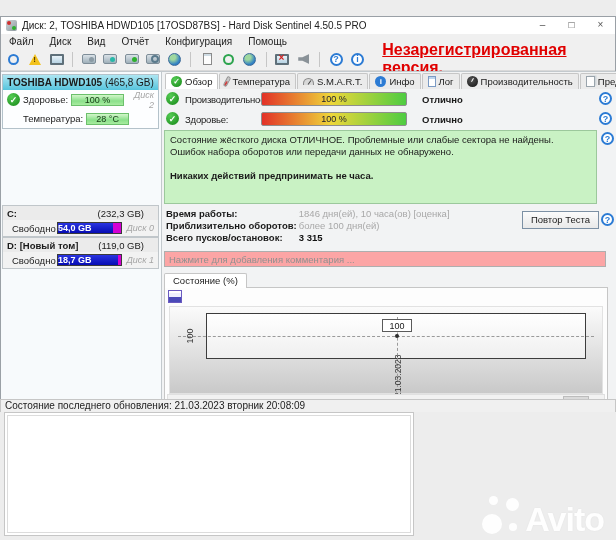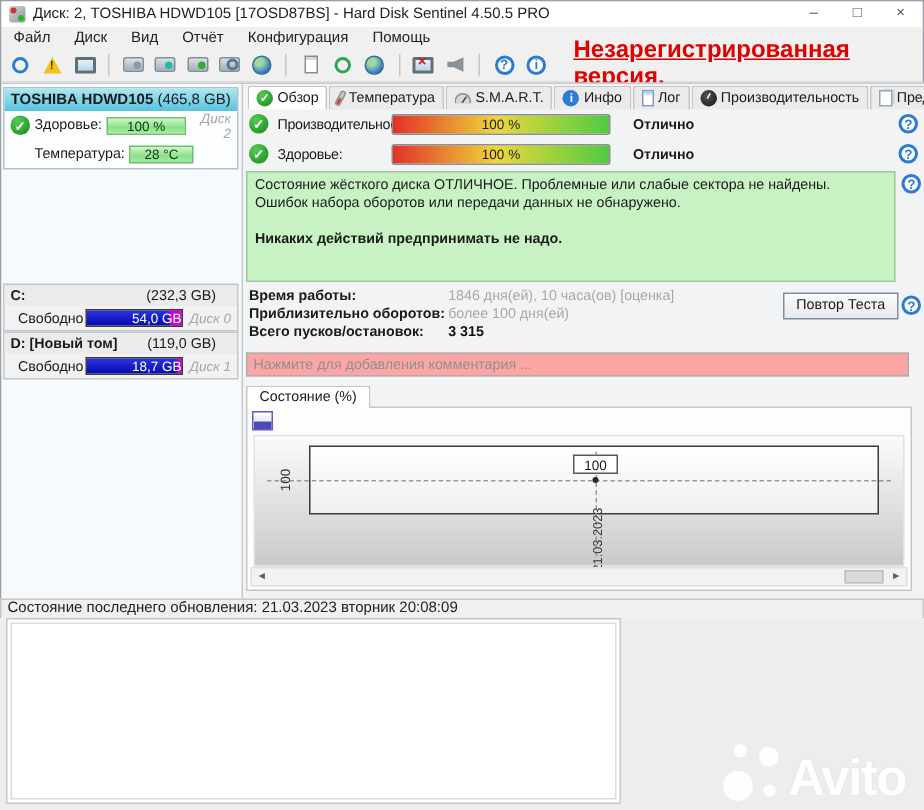--- a/index.html
+++ b/index.html
@@ -1,20 +1,20 @@
 <!DOCTYPE html>
 <html><head>
 <meta charset="utf-8">
 <style>
   * { margin:0; padding:0; box-sizing:border-box; }
   body { background:#fff; font-family:"Liberation Sans", sans-serif; }
   #app { position:relative; width:616px; height:540px; overflow:hidden; background:#ededed; font-size:10px; color:#1a1a1a; }
 
   
-  .window { position:absolute; top:0; left:0; width:616px; height:412px; background:#f0f0f0; border:1px solid #9aa0a6; border-bottom:none; }
+  .window { position:absolute; top:16px; left:0; width:616px; height:412px; background:#f0f0f0; border:1px solid #9aa0a6; border-bottom:none; }
   .titlebar { position:absolute; top:0; left:0; right:0; height:17px; background:#ffffff; display:flex; align-items:center; padding-left:5px; gap:5px; }
   .app-icon { width:11px; height:11px; border-radius:2px; background:linear-gradient(135deg,#cfd6da,#8d999f); position:relative; }
   .app-icon::after { content:''; position:absolute; right:1px; bottom:1px; width:4px; height:4px; border-radius:50%; background:#2db02d; }
   .app-icon::before { content:''; position:absolute; left:1px; top:1px; width:4px; height:4px; border-radius:50%; background:#d03030; }
   .title-text { font-size:10px; color:#222; white-space:nowrap; }
   .win-controls { position:absolute; right:0; top:0; height:17px; display:flex; }
   .win-btn { width:29px; height:17px; text-align:center; line-height:16px; color:#555; font-size:10px; }
 
   .menubar { position:absolute; top:17px; left:0; right:0; height:14px; background:#f0f0f0; display:flex; align-items:center; }
   .menu-item { padding:0 8px; font-size:10px; color:#222; }
@@ -51,21 +51,21 @@
   .green-bar { width:62px; height:12px; margin-left:auto; background:linear-gradient(#d2f6ca,#8ae08a 60%,#a8eca0); border:1px solid #6cc06c; text-align:center; font-size:9px; line-height:11px; color:#143814; }
   .disk-tag { width:32px; text-align:right; color:#a6a6a6; font-style:italic; font-size:9px; }
   .spacer13 { width:13px; min-width:13px; }
 
   .part-panel { position:absolute; left:1px; width:157px; border:1px solid #c0c6ca; background:#f2f2f2; }
   .part-header { display:flex; align-items:center; height:14px; padding:0 14px 0 4px; background:#ebebeb; font-size:9.5px; }
   .part-header .pname { font-weight:bold; }
   .part-header .psize { margin-left:auto; }
   .part-row { display:flex; align-items:center; height:16px; padding:0 4px 0 9px; gap:0; }
   .part-row .lbl { font-size:9.5px; }
-  .blue-bar { position:relative; width:65px; height:12px; margin-left:auto; background:linear-gradient(#2a34e0,#060cb4); border:1px solid #3a3a3a; color:#fff; font-weight:normal; font-size:9px; line-height:11px; text-align:right; }
+  .blue-bar { position:relative; width:65px; height:12px; margin-left:auto; background:linear-gradient(#2a34e0,#060cb4); border:1px solid #3a3a3a; color:#fff; font-weight:bold; font-size:9px; line-height:11px; text-align:left; }
   .blue-bar .mag { position:absolute; right:0; top:0; bottom:0; background:#d400d4; }
   .blue-bar .val { position:relative; z-index:1; }
   .mag-c { width:8px; } .mag-d { width:3px; }
 
   
   .main { position:absolute; top:54px; left:161px; width:455px; height:345px; background:#f2f3f4; border-top:1px solid #c3c9cd; }
   .tabs { position:absolute; top:1px; left:3px; display:flex; gap:1px; height:16px; }
   .tab { display:flex; align-items:center; gap:3px; padding:0 5px; background:#ebebeb; border:1px solid #c6c6c6; border-bottom:none; border-radius:2px 2px 0 0; font-size:9.5px; white-space:nowrap; }
   .tab.active { background:#ffffff; }
   .t-ic { display:inline-flex; }
@@ -303,21 +303,21 @@
       <div class="meter-row" style="top:38px;">
         <span class="check-badge">✓</span>
         <span class="m-label">Здоровье:</span>
         <span class="grad-bar">100 %</span>
         <span class="m-status">Отлично</span>
         <span class="help-badge">?</span>
       </div>
 
       <div class="summary-box">
         <div>Состояние жёсткого диска ОТЛИЧНОЕ. Проблемные или слабые сектора не найдены. Ошибок набора оборотов или передачи данных не обнаружено.</div>
-        <div class="advice">Никаких действий предпринимать не надо.</div>
+        <div class="advice">Никаких действий предпринимать не часа.</div>
       </div>
       <span class="help-badge hb-summary">?</span>
 
       <div class="stats">
         <div class="stat-row">
           <span class="stat-label">Время работы:</span>
           <span class="stat-value muted">1846 дня(ей), 10 часа(ов) [оценка]</span>
         </div>
         <div class="stat-row">
           <span class="stat-label">Приблизительно оборотов:</span>

